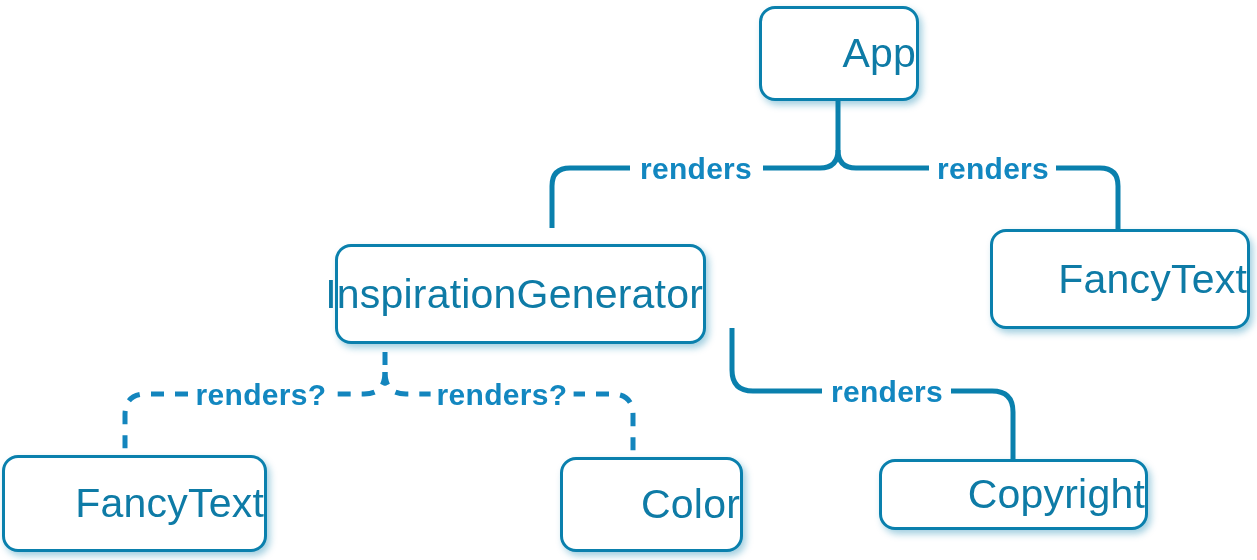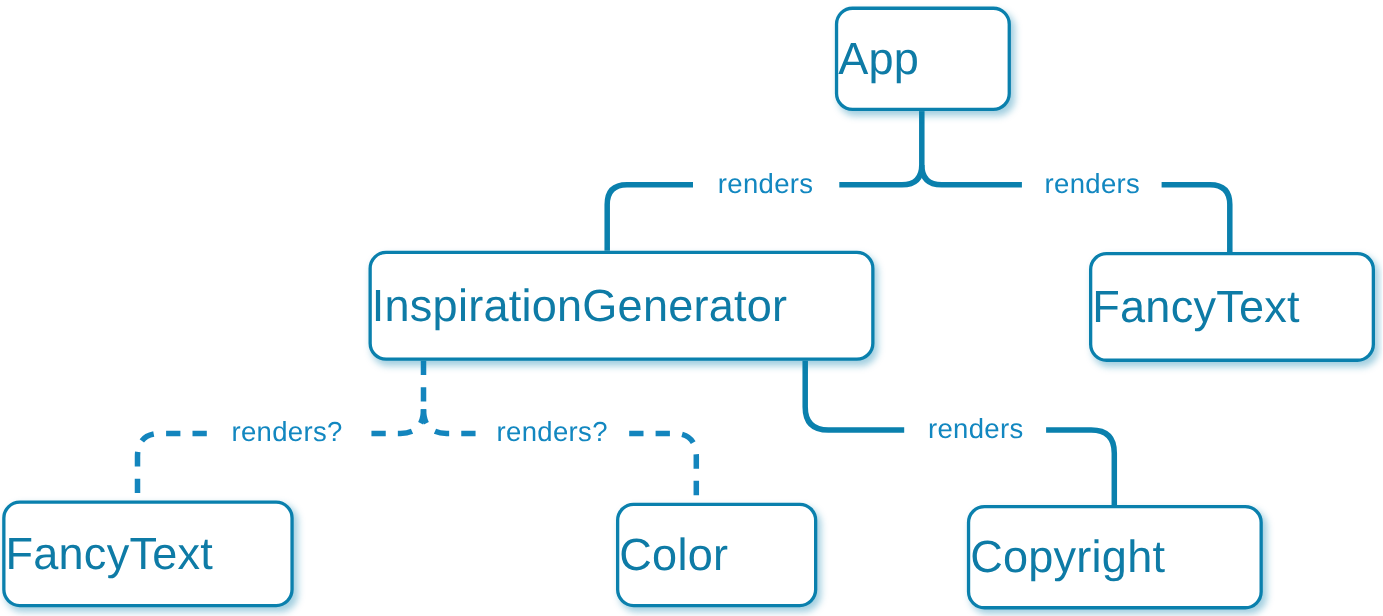--- a/index.html
+++ b/index.html
@@ -23,36 +23,36 @@
   .edges path{fill:none;stroke-width:5px;}
   .edge-solid{stroke:var(--edge-solid);stroke-linecap:butt;}
   .edge-dashed{stroke:var(--edge-dashed);stroke-dasharray:13 11;stroke-linecap:butt;}
   .node{
     position:absolute;
     box-sizing:border-box;
     background:var(--background);
     border:3px solid var(--node-border);
     border-radius:16px;
     box-shadow:3px 4px 7px var(--shadow);
-    display:flex;align-items:center;justify-content:flex-start;
+    display:flex;align-items:center;justify-content:flex-end;
   }
   .node span{
     color:var(--node-text);
     font-size:41px;
     font-weight:500;
     letter-spacing:0.2px;
     white-space:nowrap;
   }
   .edge-label{
     position:absolute;
     transform:translate(-50%,-50%);
     color:var(--edge-label);
     background:var(--background);
-    font-size:25px;
-    font-weight:400;
+    font-size:30px;
+    font-weight:700;
     letter-spacing:0.3px;
     white-space:nowrap;
     padding:0 6px;
     line-height:1.1;
   }
 </style>
 </head>
 <body>
 
 <div class="stage">
@@ -71,37 +71,37 @@
 
     <path class="edge-dashed" d="M385 372 Q385 394 364 394 H332 M188 394 H146 Q125 394 125 415 V455"></path>
 
     <path class="edge-dashed" d="M385 372 Q385 394 406 394 H433 M572 394 H612 Q633 394 633 415 V457"></path>
   </svg>
 
   <div class="node" style="left:759px;top:6px;width:160px;height:95px">
     <span>App</span>
   </div>
 
-  <div class="node" style="left:335px;top:228px;width:460px;height:100px">
+  <div class="node" style="left:335px;top:244px;width:371px;height:100px">
     <span>InspirationGenerator</span>
   </div>
 
   <div class="node" style="left:990px;top:229px;width:260px;height:100px">
     <span>FancyText</span>
   </div>
 
   <div class="node" style="left:2px;top:455px;width:265px;height:97px">
     <span>FancyText</span>
   </div>
 
   <div class="node" style="left:560px;top:457px;width:183px;height:95px">
     <span>Color</span>
   </div>
 
-  <div class="node" style="left:879px;top:459px;width:269px;height:95px">
+  <div class="node" style="left:879px;top:459px;width:269px;height:71px">
     <span>Copyright</span>
   </div>
 
   <span class="edge-label" style="left:696px;top:168px">renders</span>
   <span class="edge-label" style="left:993px;top:168px">renders</span>
   <span class="edge-label" style="left:261px;top:394px">renders?</span>
   <span class="edge-label" style="left:502px;top:394px">renders?</span>
   <span class="edge-label" style="left:887px;top:391px">renders</span>
 
 </div>

